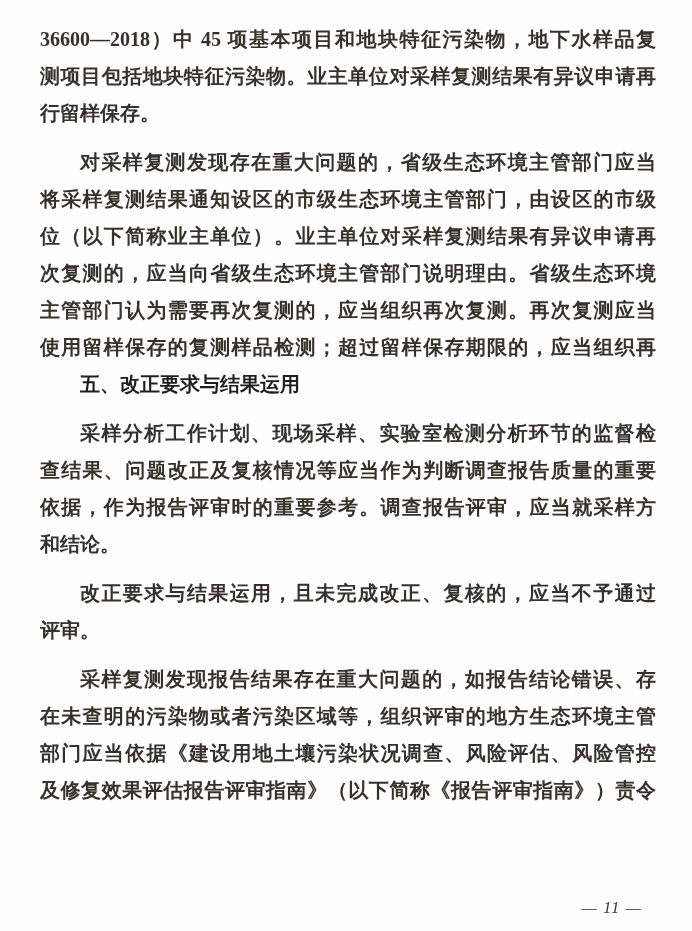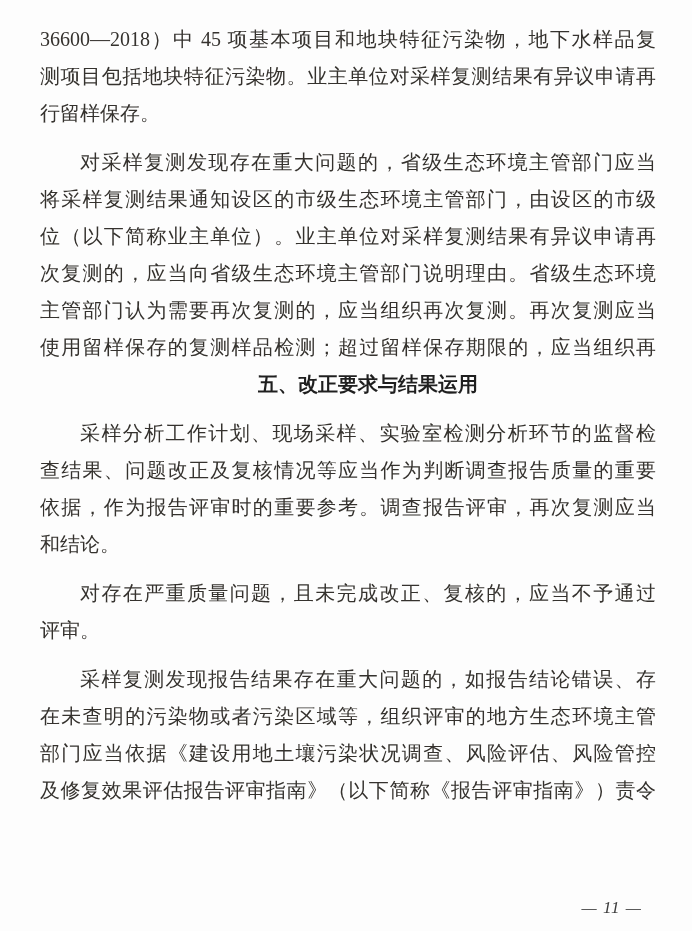--- a/index.html
+++ b/index.html
@@ -32,35 +32,36 @@
   .line {
     margin: 0;
     height: 37px;
     overflow: hidden;
     font-family: "Liberation Serif", "DejaVu Serif", serif;
     font-size: 20px;
     line-height: 37px;
     color: var(--body-text);
     text-align: justify;
     text-align-last: justify;
+    font-weight: bold;
     -moz-text-align-last: justify;
   }
   .line.ind { text-indent: 2em; margin-top: 12px; }
   .line.pe  { text-align-last: left; -moz-text-align-last: left; }
   .heading {
     margin: 0;
     height: 37px;
     overflow: hidden;
     font-family: "Liberation Sans", "DejaVu Sans", sans-serif;
     font-weight: 700;
     font-size: 20px;
     line-height: 37px;
     color: var(--heading-text);
     text-indent: 2em;
-    text-align: center;
+    text-align: left;
   }
   .footer {
     position: absolute;
     right: 50px;
     bottom: 13px;
     font-family: "Liberation Serif", "DejaVu Serif", serif;
     font-size: 17px;
     line-height: 20px;
     color: var(--footer-text);
     letter-spacing: 1px;
@@ -81,24 +82,24 @@
     <p class="line">将采样复测结果通知设区的市级生态环境主管部门，由设区的市级</p>
     <p class="line">位（以下简称业主单位）。业主单位对采样复测结果有异议申请再</p>
     <p class="line">次复测的，应当向省级生态环境主管部门说明理由。省级生态环境</p>
     <p class="line">主管部门认为需要再次复测的，应当组织再次复测。再次复测应当</p>
     <p class="line">使用留样保存的复测样品检测；超过留样保存期限的，应当组织再</p>
 
     <h2 class="heading">五、改正要求与结果运用</h2>
 
     <p class="line ind">采样分析工作计划、现场采样、实验室检测分析环节的监督检</p>
     <p class="line">查结果、问题改正及复核情况等应当作为判断调查报告质量的重要</p>
-    <p class="line">依据，作为报告评审时的重要参考。调查报告评审，再次复测应当</p>
+    <p class="line">依据，作为报告评审时的重要参考。调查报告评审，应当就采样方</p>
     <p class="line pe">和结论。</p>
 
-    <p class="line ind">对存在严重质量问题，且未完成改正、复核的，应当不予通过</p>
+    <p class="line ind">改正要求与结果运用，且未完成改正、复核的，应当不予通过</p>
     <p class="line pe">评审。</p>
 
     <p class="line ind">采样复测发现报告结果存在重大问题的，如报告结论错误、存</p>
     <p class="line">在未查明的污染物或者污染区域等，组织评审的地方生态环境主管</p>
     <p class="line">部门应当依据《建设用地土壤污染状况调查、风险评估、风险管控</p>
     <p class="line">及修复效果评估报告评审指南》（以下简称《报告评审指南》）责令</p>
 
   </main>
 
   <footer class="footer">

